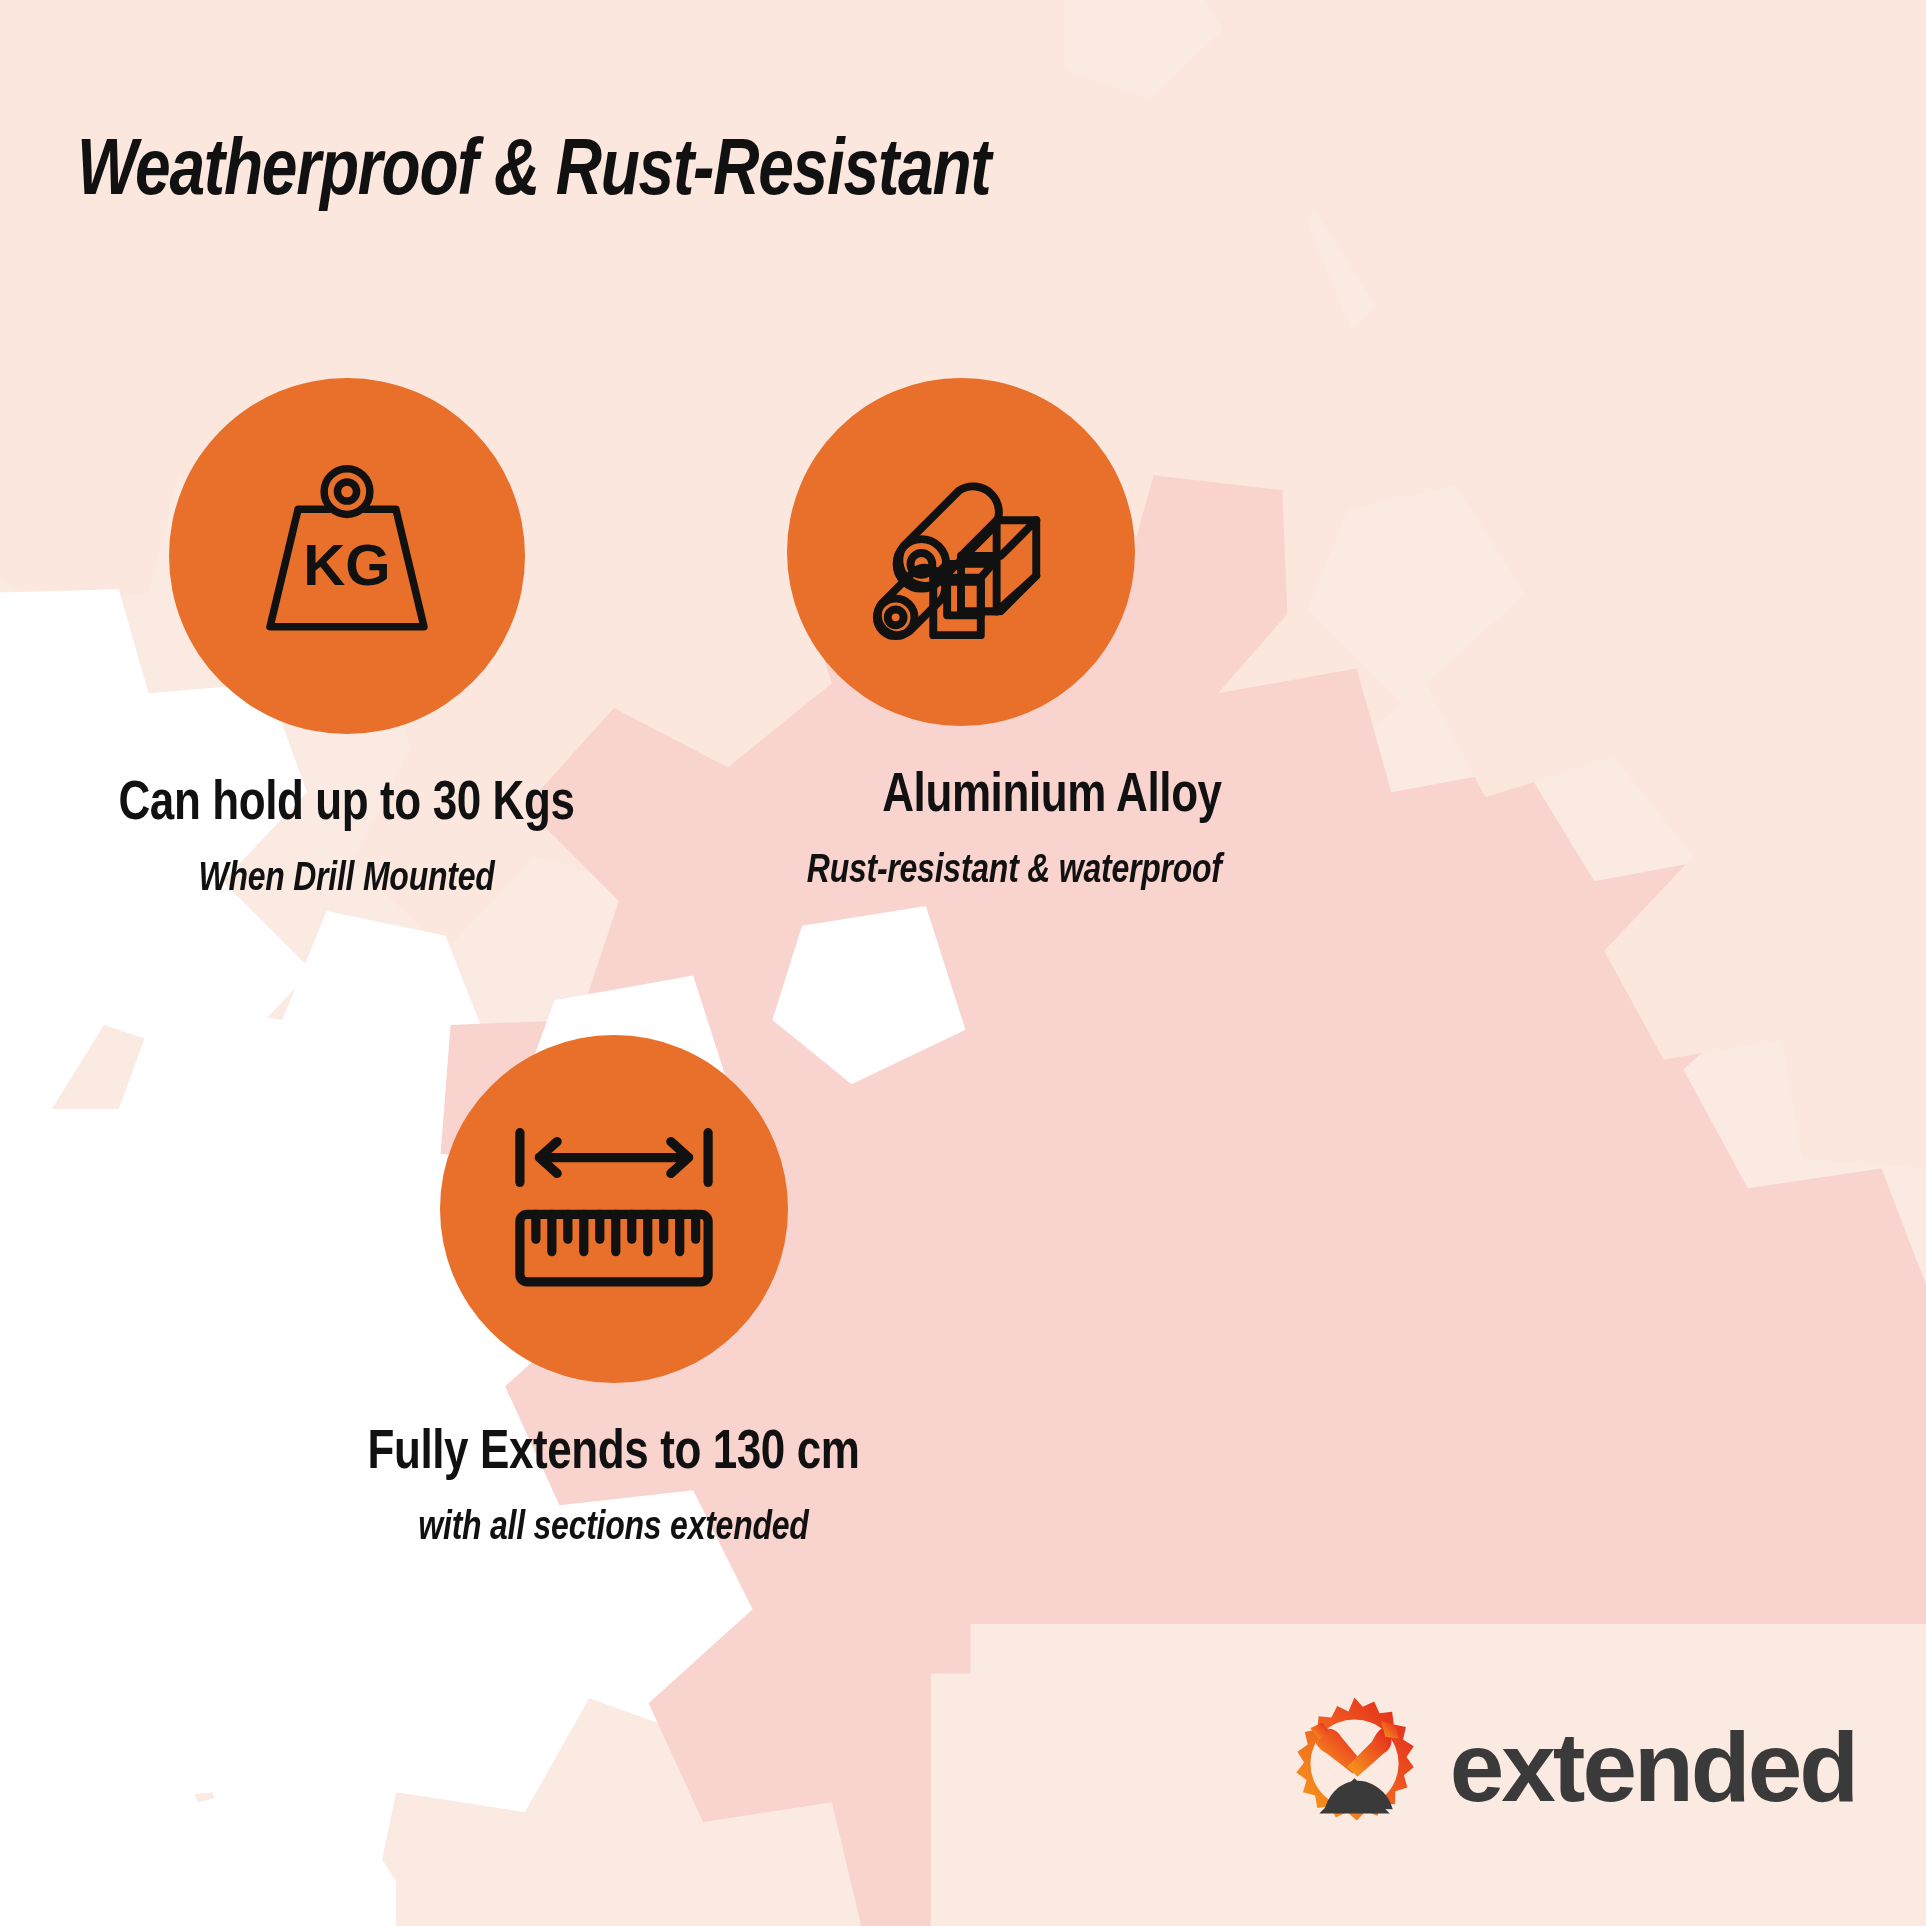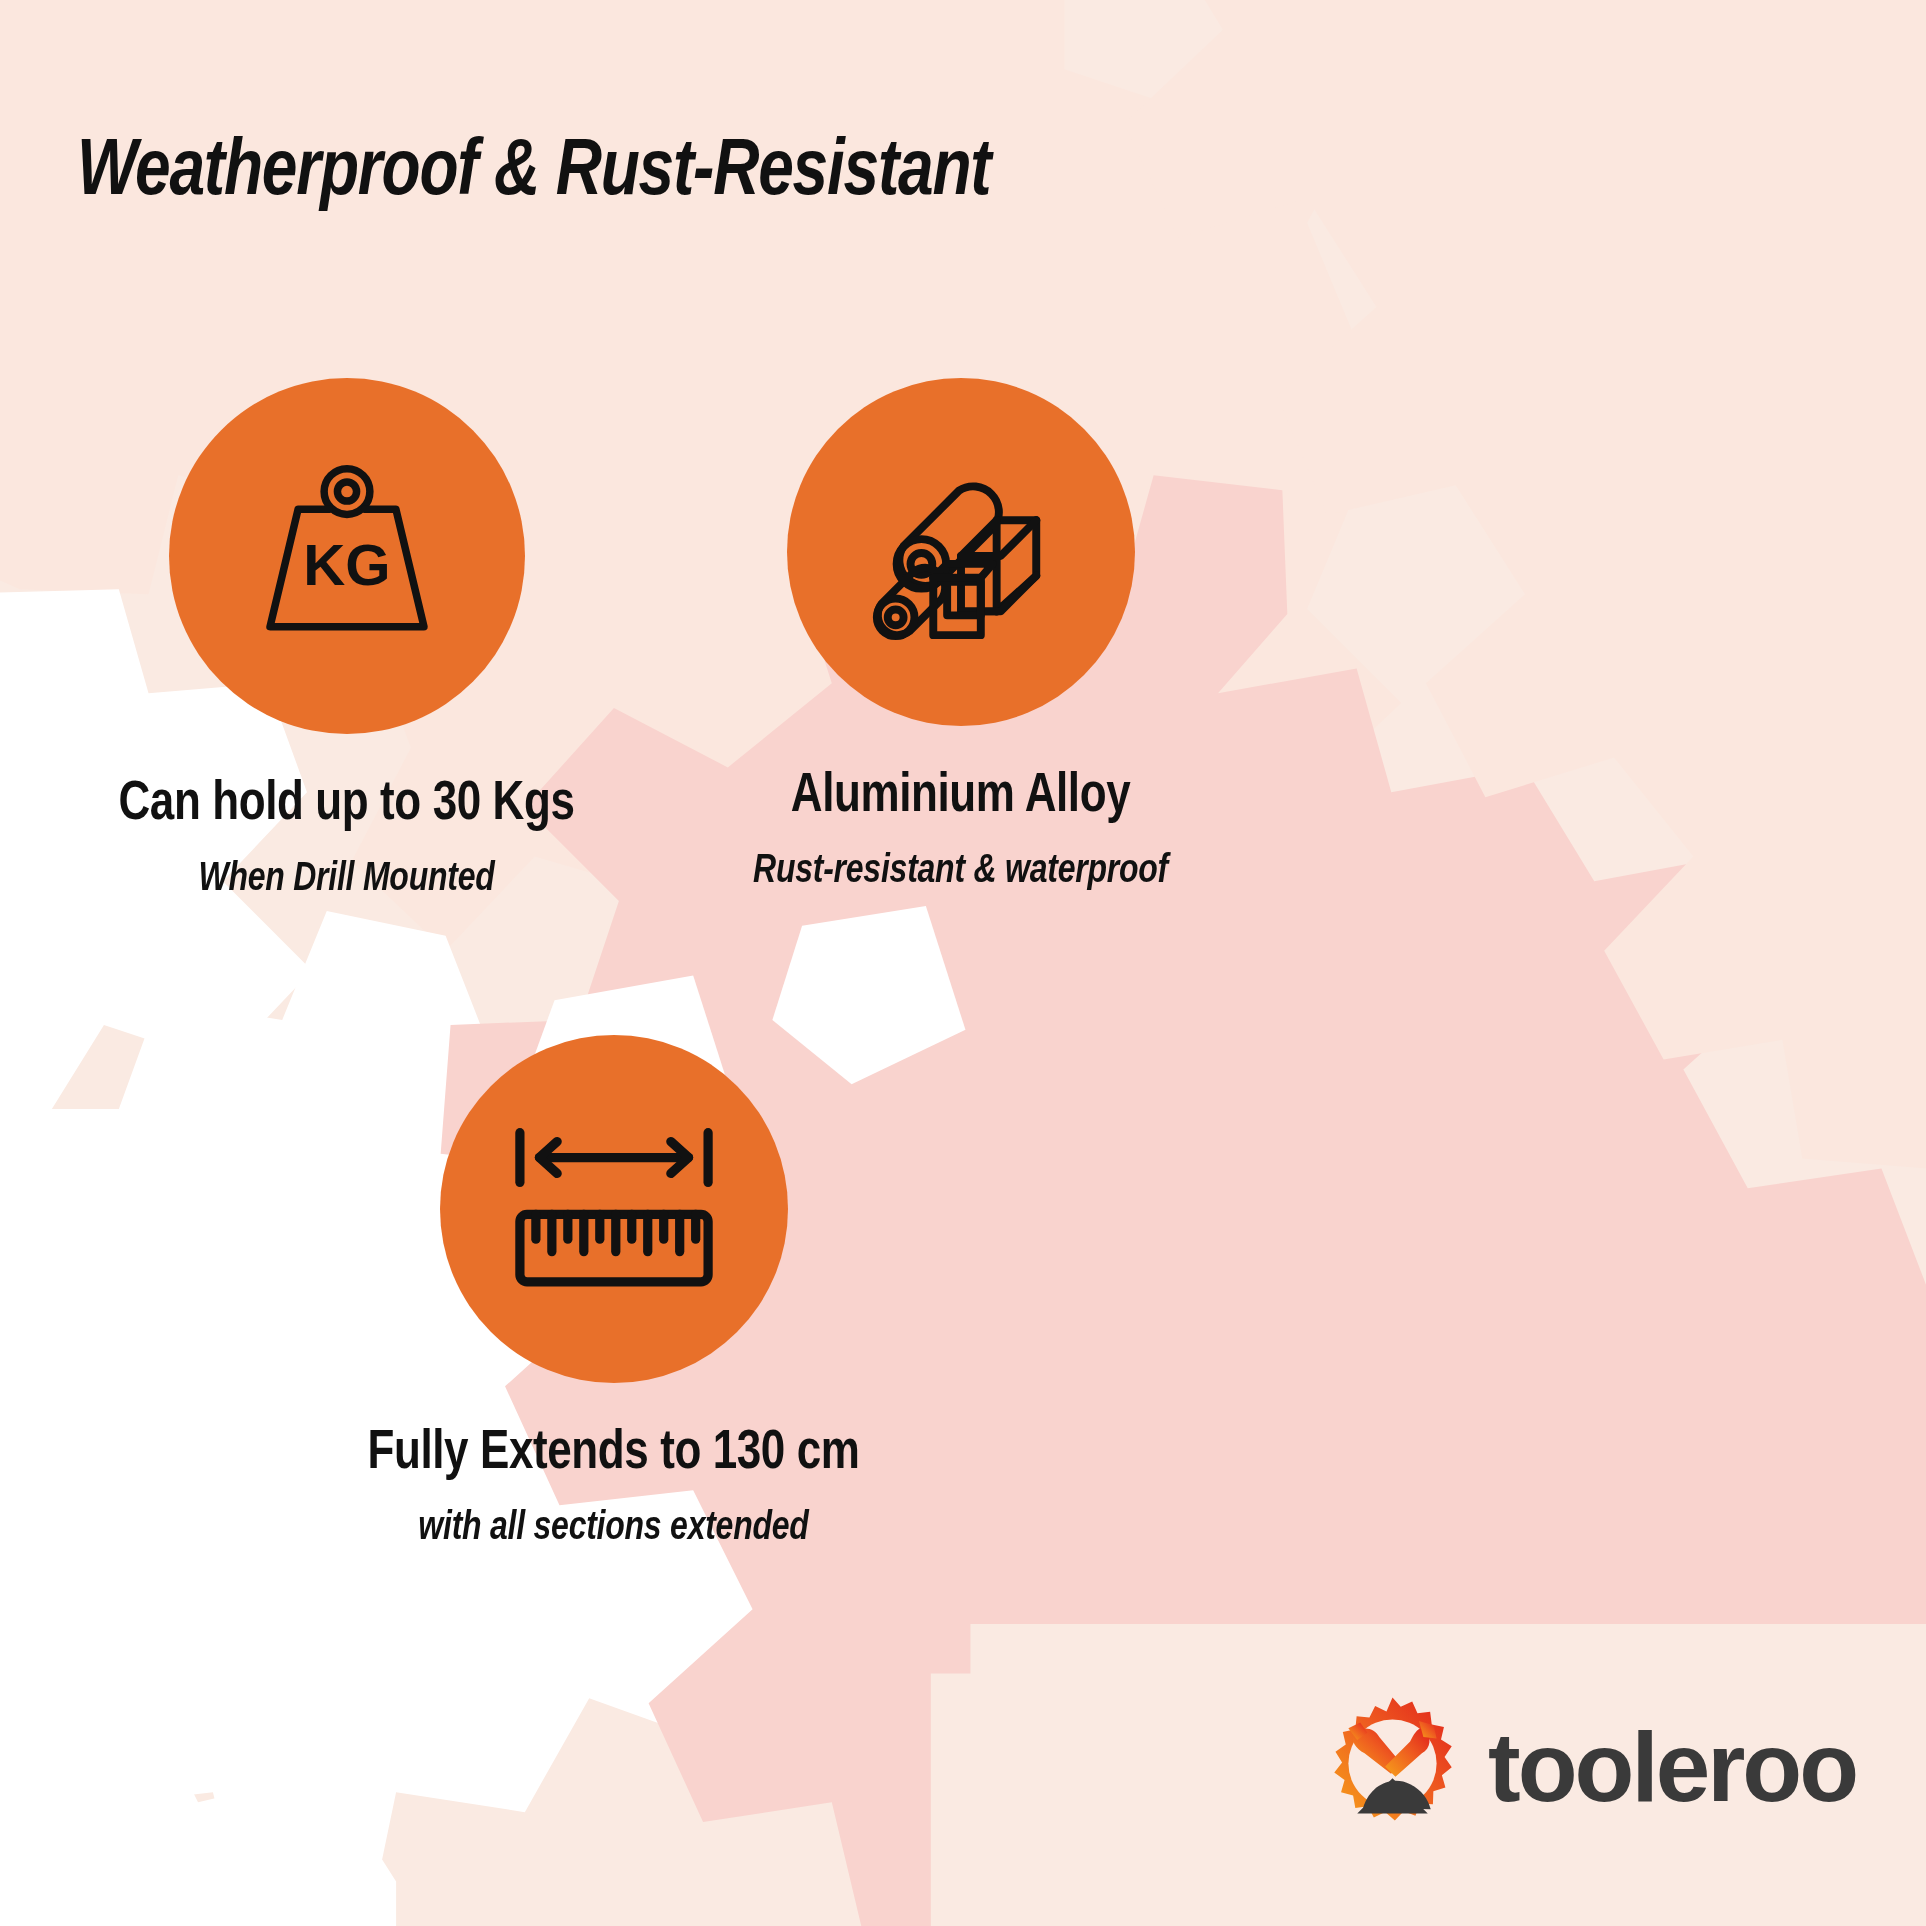--- a/index.html
+++ b/index.html
@@ -65,21 +65,21 @@
     font-size:40px;
     color:#111111;
     letter-spacing:-0.3px;
     transform:scaleX(0.80);
     white-space:nowrap;
     margin-top:22px;
   }
 
   
   #feature-0{left:20px;  top:378px;  width:653px;}
-  #feature-1{left:634px; top:378px;  width:653px;}
+  #feature-1{left:634px; top:378px;  width:653px;text-align:right;}
   #feature-2{left:287px; top:1035px; width:653px;}
   #feature-3{left:896px; top:1035px; width:653px;}
 
   
   .logo{
     position:absolute;
     right:71px;bottom:87px;
     display:flex;align-items:center;gap:22px;
   }
   .logo-mark{width:147px;height:147px;display:block;}
@@ -343,17 +343,17 @@
           <path d="M24 27 C30 22 38 24 41 30 L56 48 L49 55 L31 41 C25 38 21 32 24 27 Z"></path>
           <path d="M72 25 C77 30 76 38 70 41 L52 57 L45 50 L62 33 C65 27 68 22 72 25 Z"></path>
           <path d="M20 24 L28 20 L33 27 L26 32 Z"></path>
           <path d="M68 19 L78 22 L80 31 L71 30 Z"></path>
         </g>
 
         <path d="M30 78 C35 62 50 56 62 62 C70 66 74 72 76 79 Z" fill="#3A3A3A"></path>
         <path d="M26 82 L50 58 L74 82 Z" fill="#3A3A3A"></path>
       </svg>
     </span>
-    <span class="logo-word">tooleroo</span>
+    <span class="logo-word">extended</span>
   </div>
 
 </div>
 
 
 </body></html>

